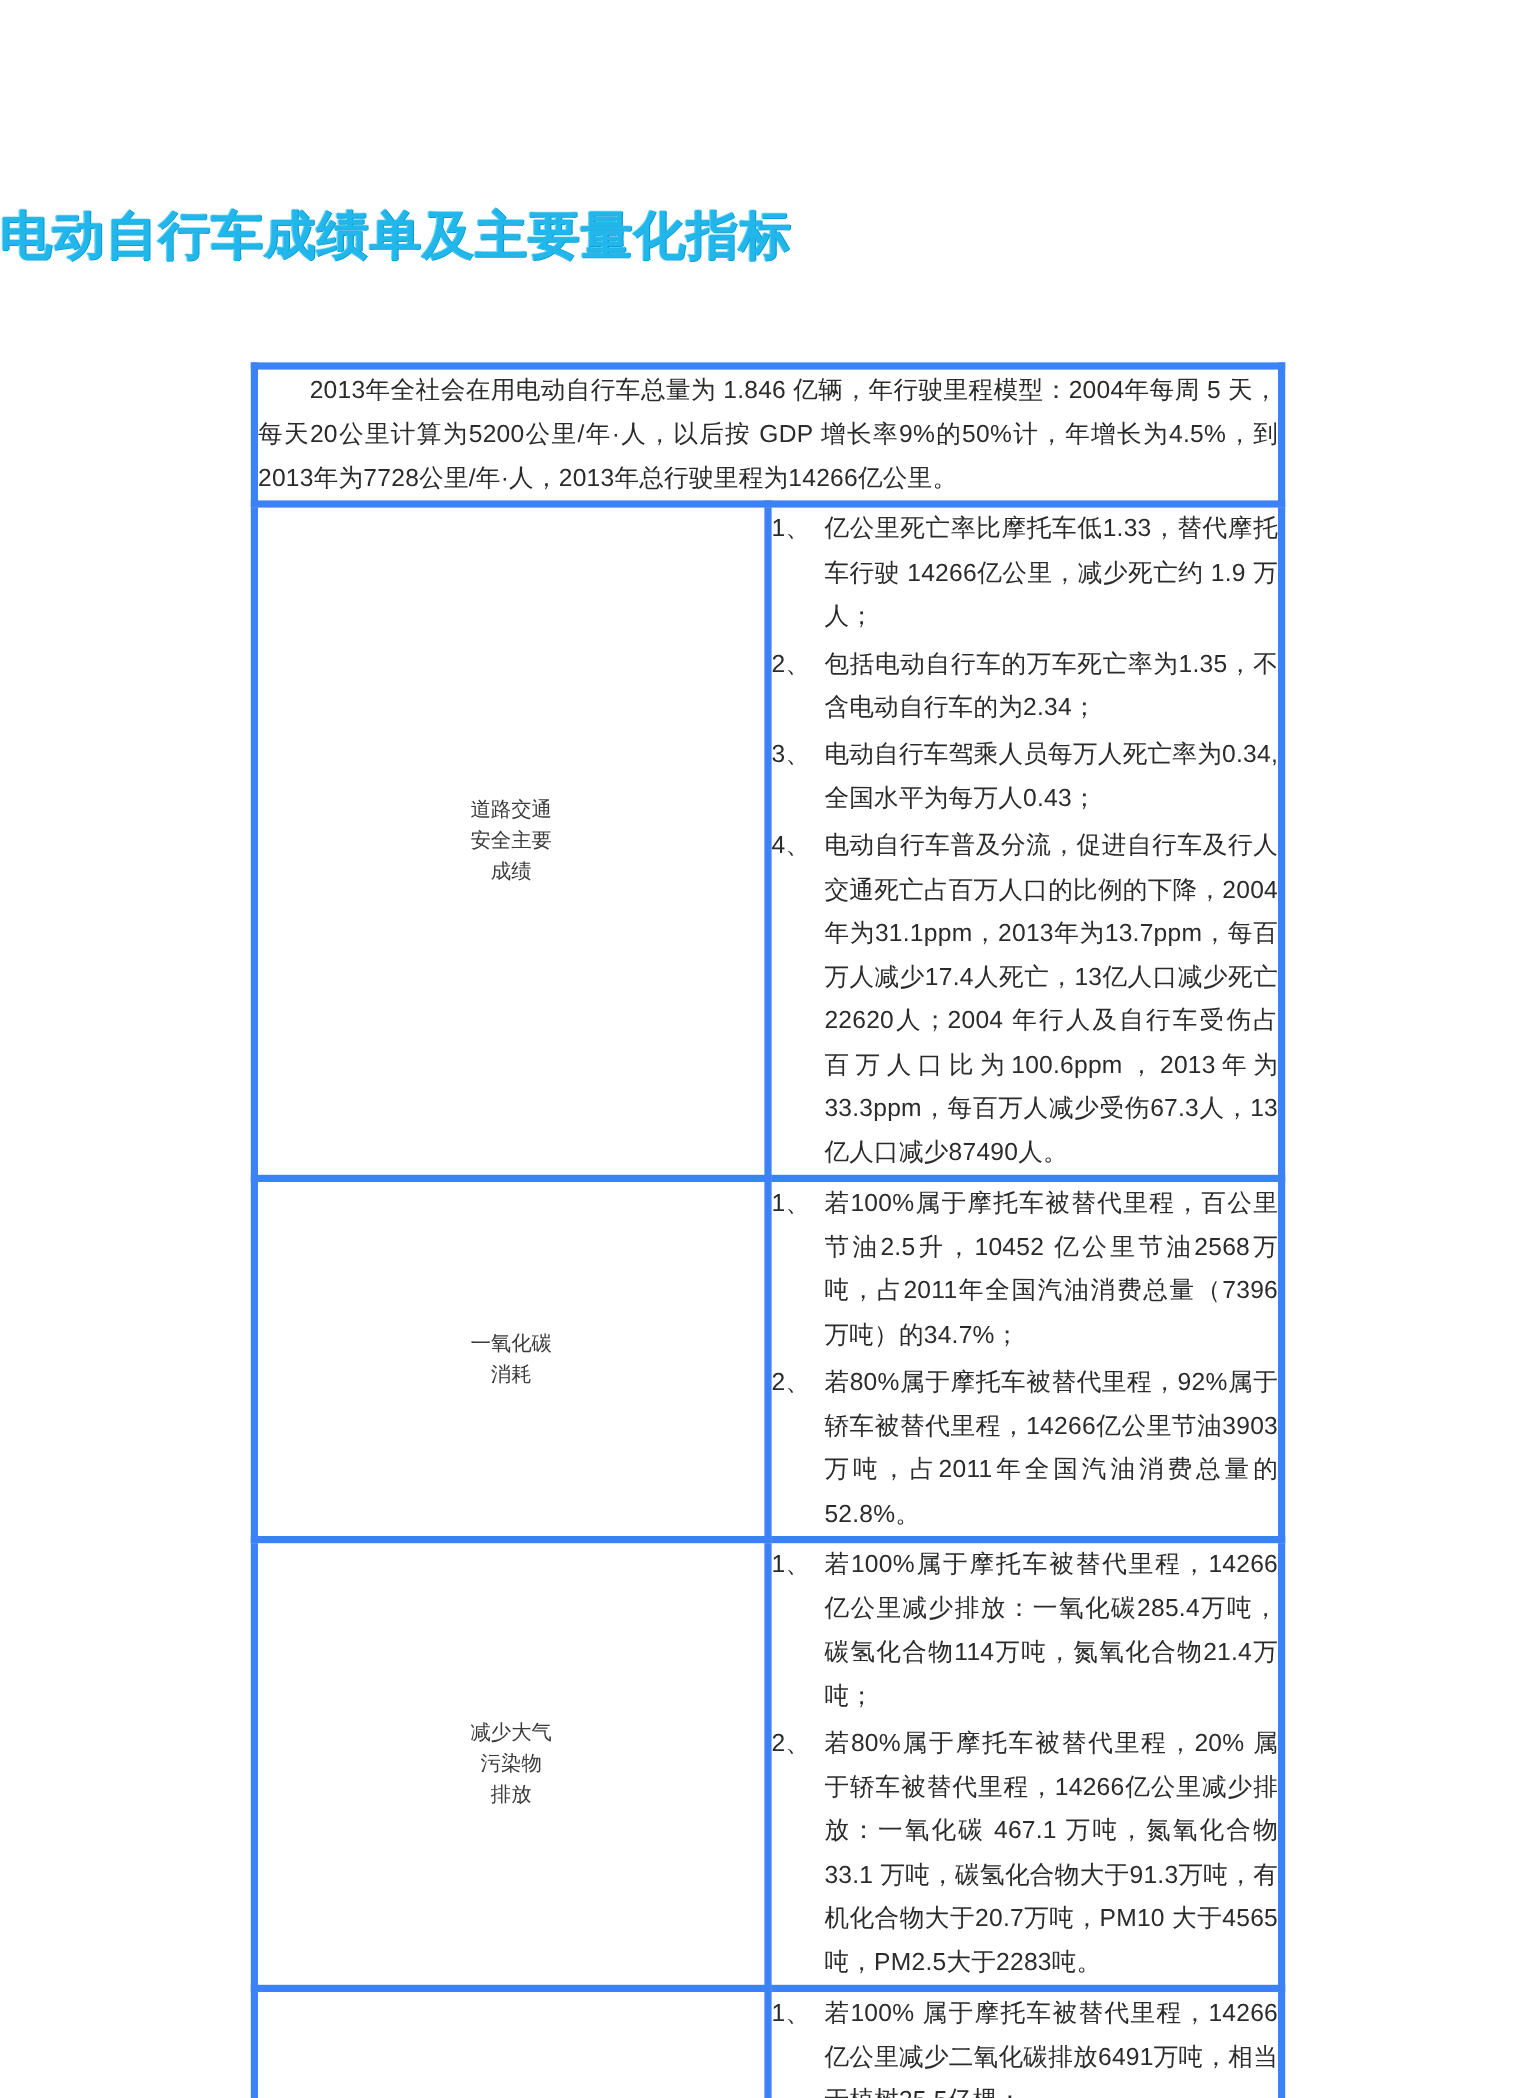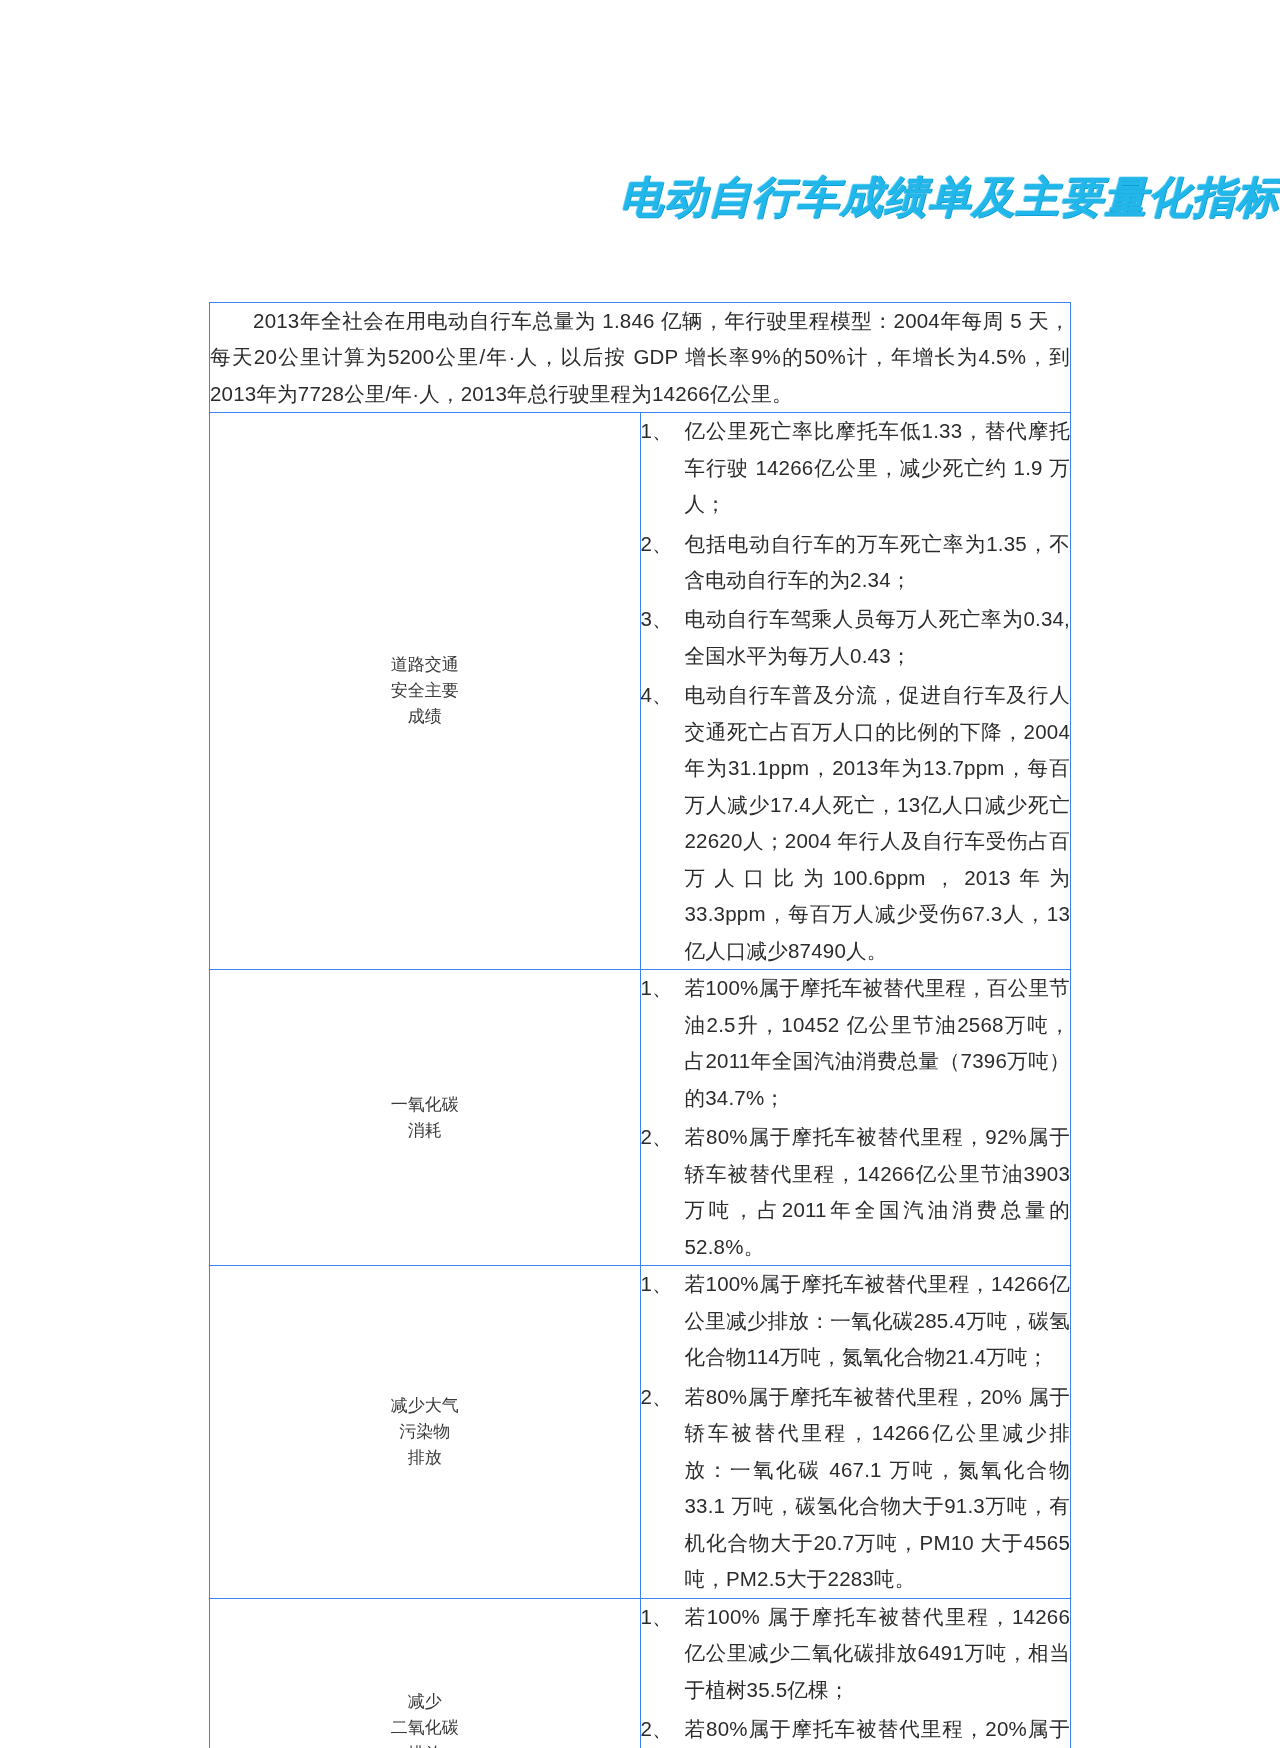--- a/index.html
+++ b/index.html
@@ -15,48 +15,47 @@
     -webkit-font-smoothing: antialiased;
   }
   .page {
     position: relative;
     width: 1280px;
     min-height: 1748px;
     box-sizing: border-box;
     padding: 0;
   }
   .doc-title {
-    text-align: right;
+    text-align: left;
     font-size: 43px;
     font-weight: bold;
     color: #22b7ea;
     letter-spacing: 1px;
     margin: 0;
     padding-top: 172px;
     line-height: 1.2;
     text-shadow:
        1px 0 0 #0c9fd6,
       -1px 0 0 #6fd4f5,
        0 1px 0 #0c9fd6,
        0 -1px 0 #8adcf7;
-    font-style: italic;
   }
   .table-wrap {
     margin: 0 auto;
     margin-top: 78px;
     width: 862px;
   }
   table.info-table {
     width: 862px;
     border-collapse: collapse;
     table-layout: fixed;
     background: #fff;
   }
   table.info-table td {
-    border: 1px solid #3b82f6;
+    border: 6px solid #3b82f6;
     vertical-align: middle;
     padding: 0;
     margin-top: 41px;
   }
   td.intro-cell {
     padding: 22px 26px 24px 26px;
   }
   td.label-cell {
     width: 122px;
     text-align: center;

